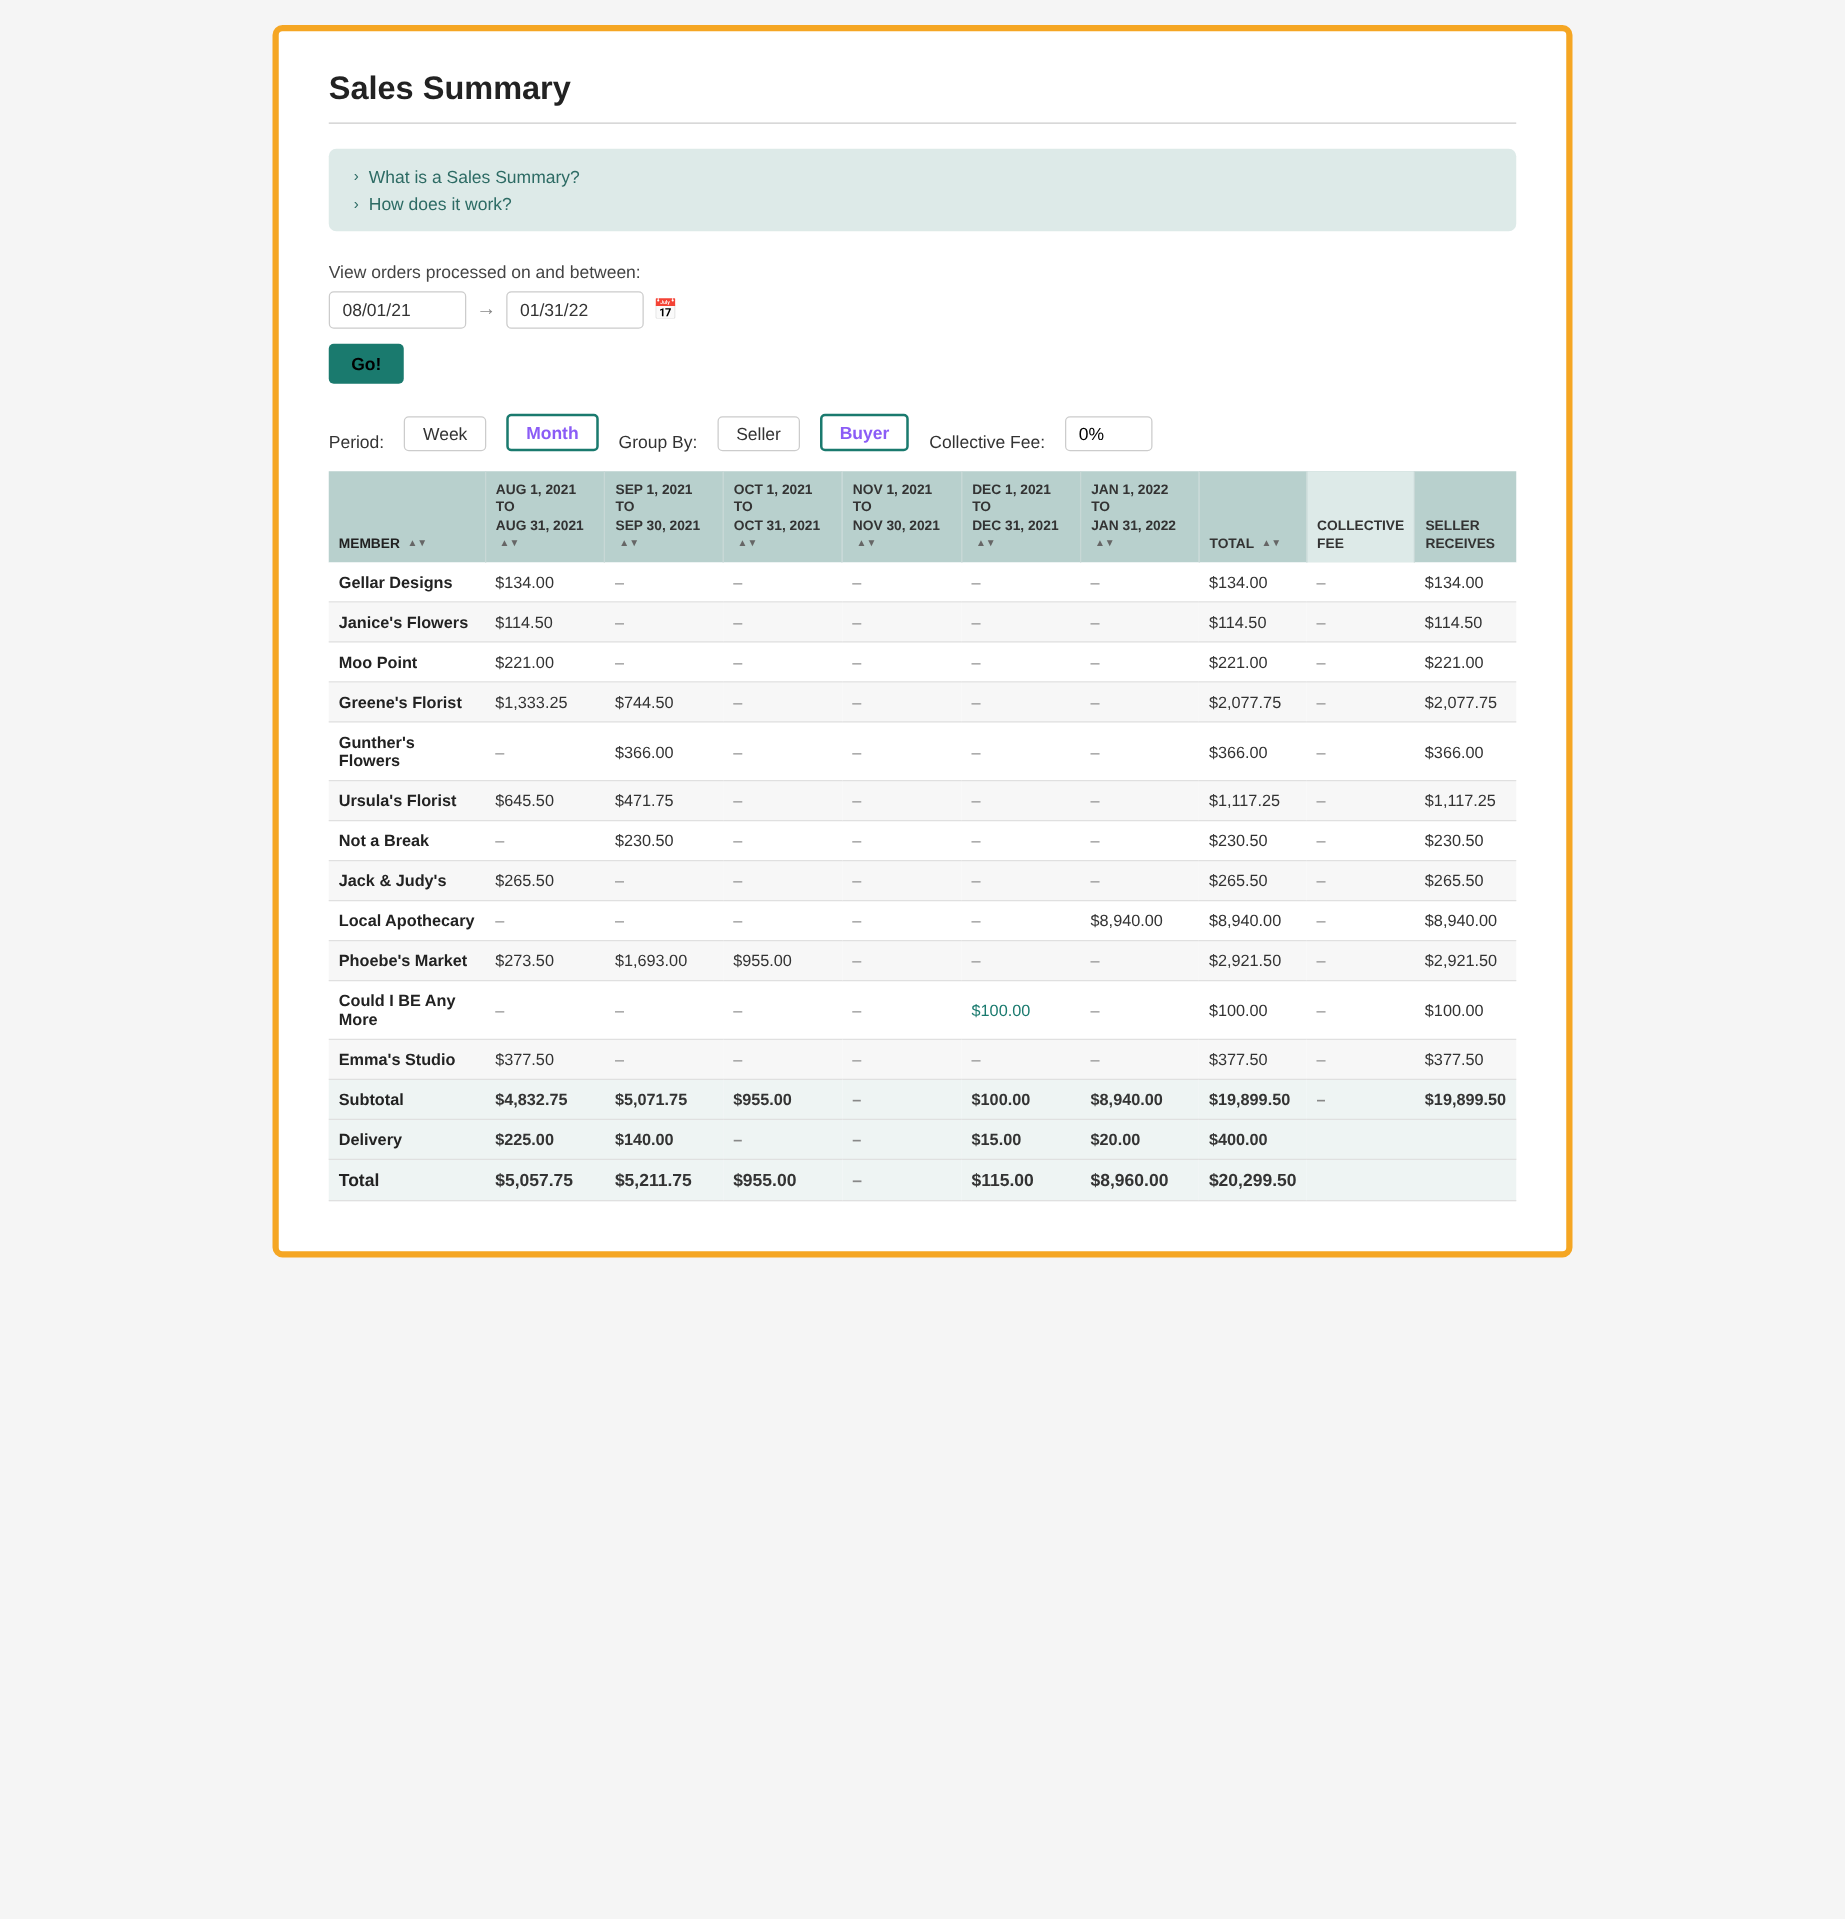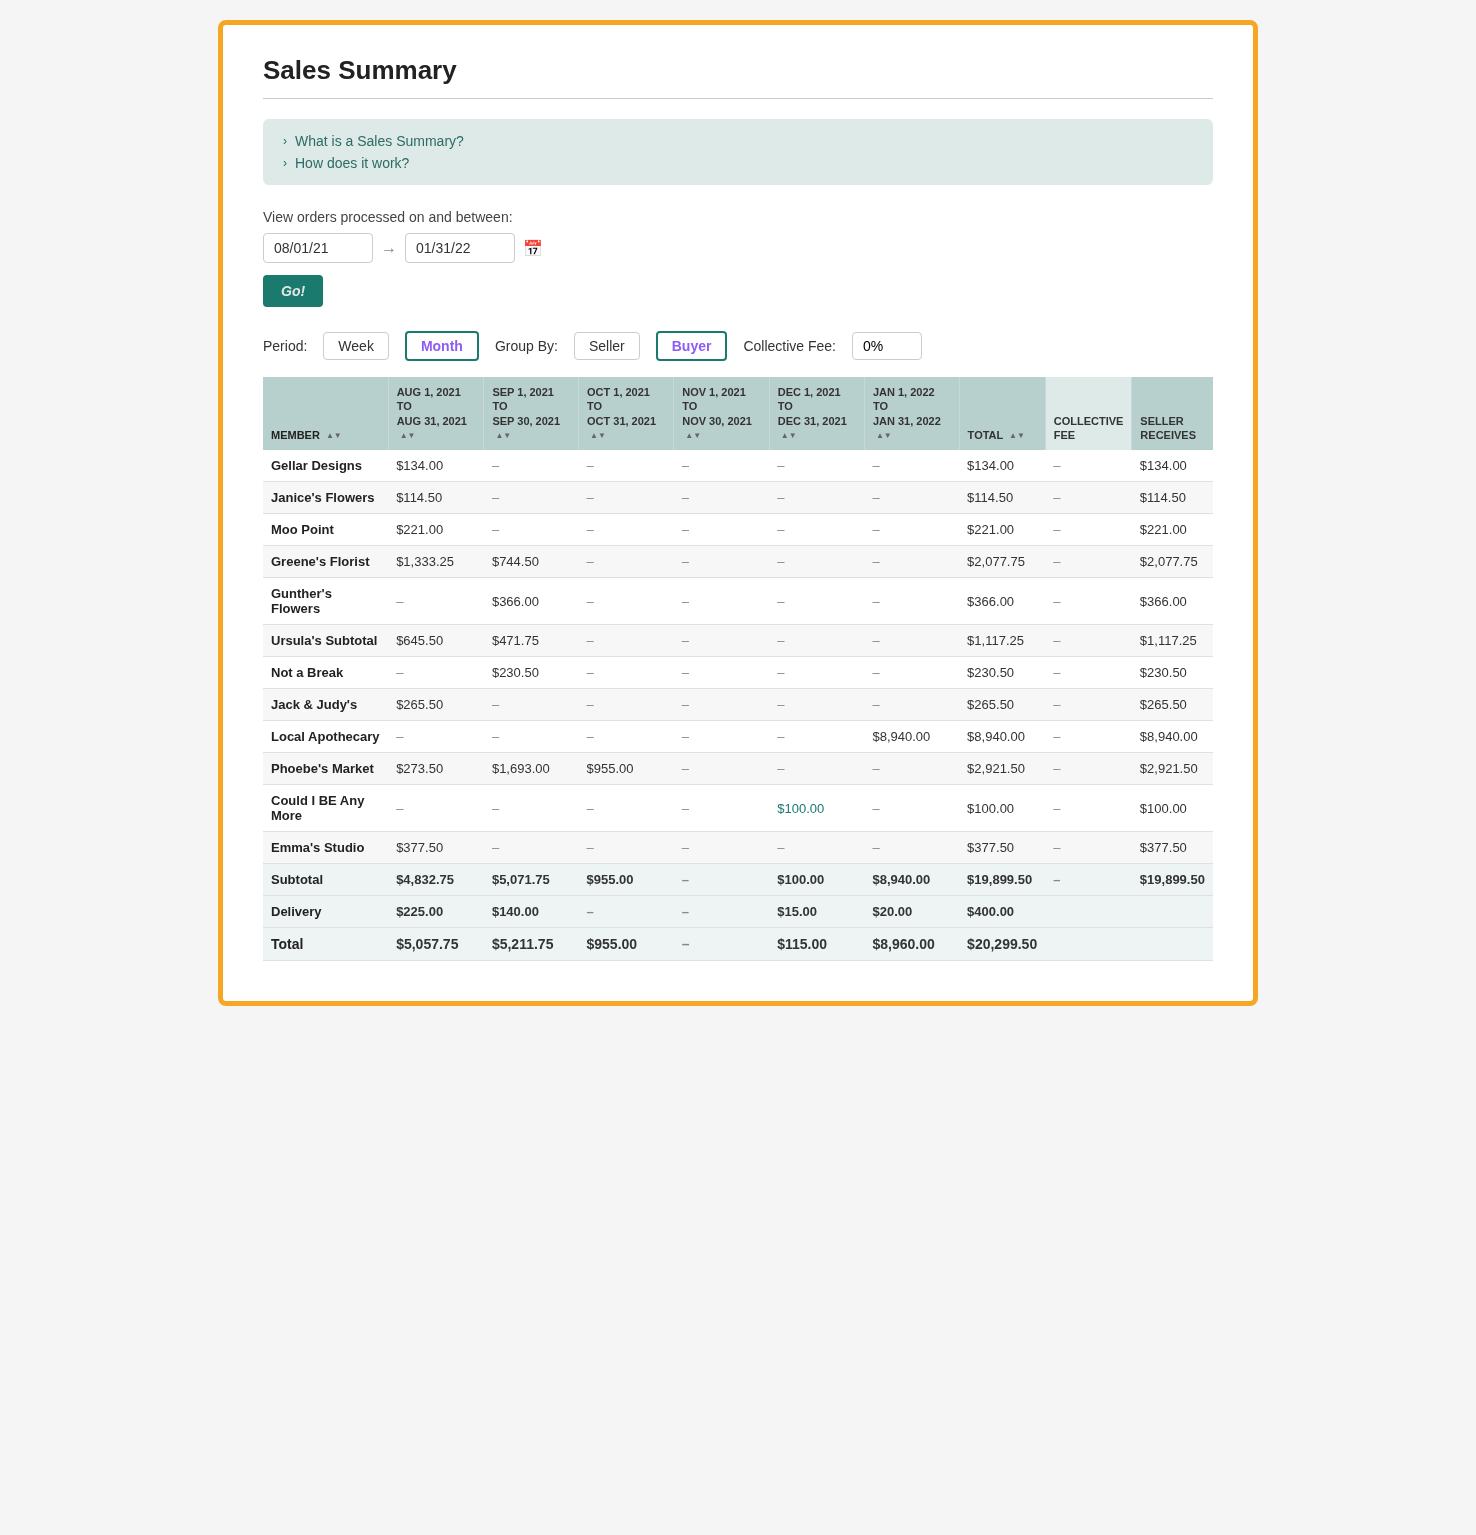--- a/index.html
+++ b/index.html
@@ -74,32 +74,31 @@
     .date-arrow {
       color: #888;
       font-size: 16px;
     }
     .cal-icon {
       color: #888;
       font-size: 16px;
     }
     .go-btn {
       background: #1a7a6e;
-      color: #e5e5e5;
+      color: #000000;
       border: none;
       border-radius: 4px;
       padding: 8px 18px;
       font-size: 14px;
       font-weight: 600;
       cursor: pointer;
-      font-style: italic;
     }
     .controls-row {
       display: flex;
-      align-items: center;
+      align-items: flex-end;
       gap: 16px;
       margin-bottom: 16px;
       flex-wrap: wrap;
     }
     .control-label {
       font-size: 14px;
       color: #333;
     }
     .toggle-btn {
       border: 1px solid #ccc;
@@ -289,21 +288,21 @@
           <td>$366.00</td>
           <td><span class="dash">–</span></td>
           <td><span class="dash">–</span></td>
           <td><span class="dash">–</span></td>
           <td><span class="dash">–</span></td>
           <td>$366.00</td>
           <td><span class="dash">–</span></td>
           <td>$366.00</td>
         </tr>
         <tr>
-          <td class="member-col">Ursula's Subtotal</td>
+          <td class="member-col">Ursula's Florist</td>
           <td>$645.50</td>
           <td>$471.75</td>
           <td><span class="dash">–</span></td>
           <td><span class="dash">–</span></td>
           <td><span class="dash">–</span></td>
           <td><span class="dash">–</span></td>
           <td>$1,117.25</td>
           <td><span class="dash">–</span></td>
           <td>$1,117.25</td>
         </tr>

